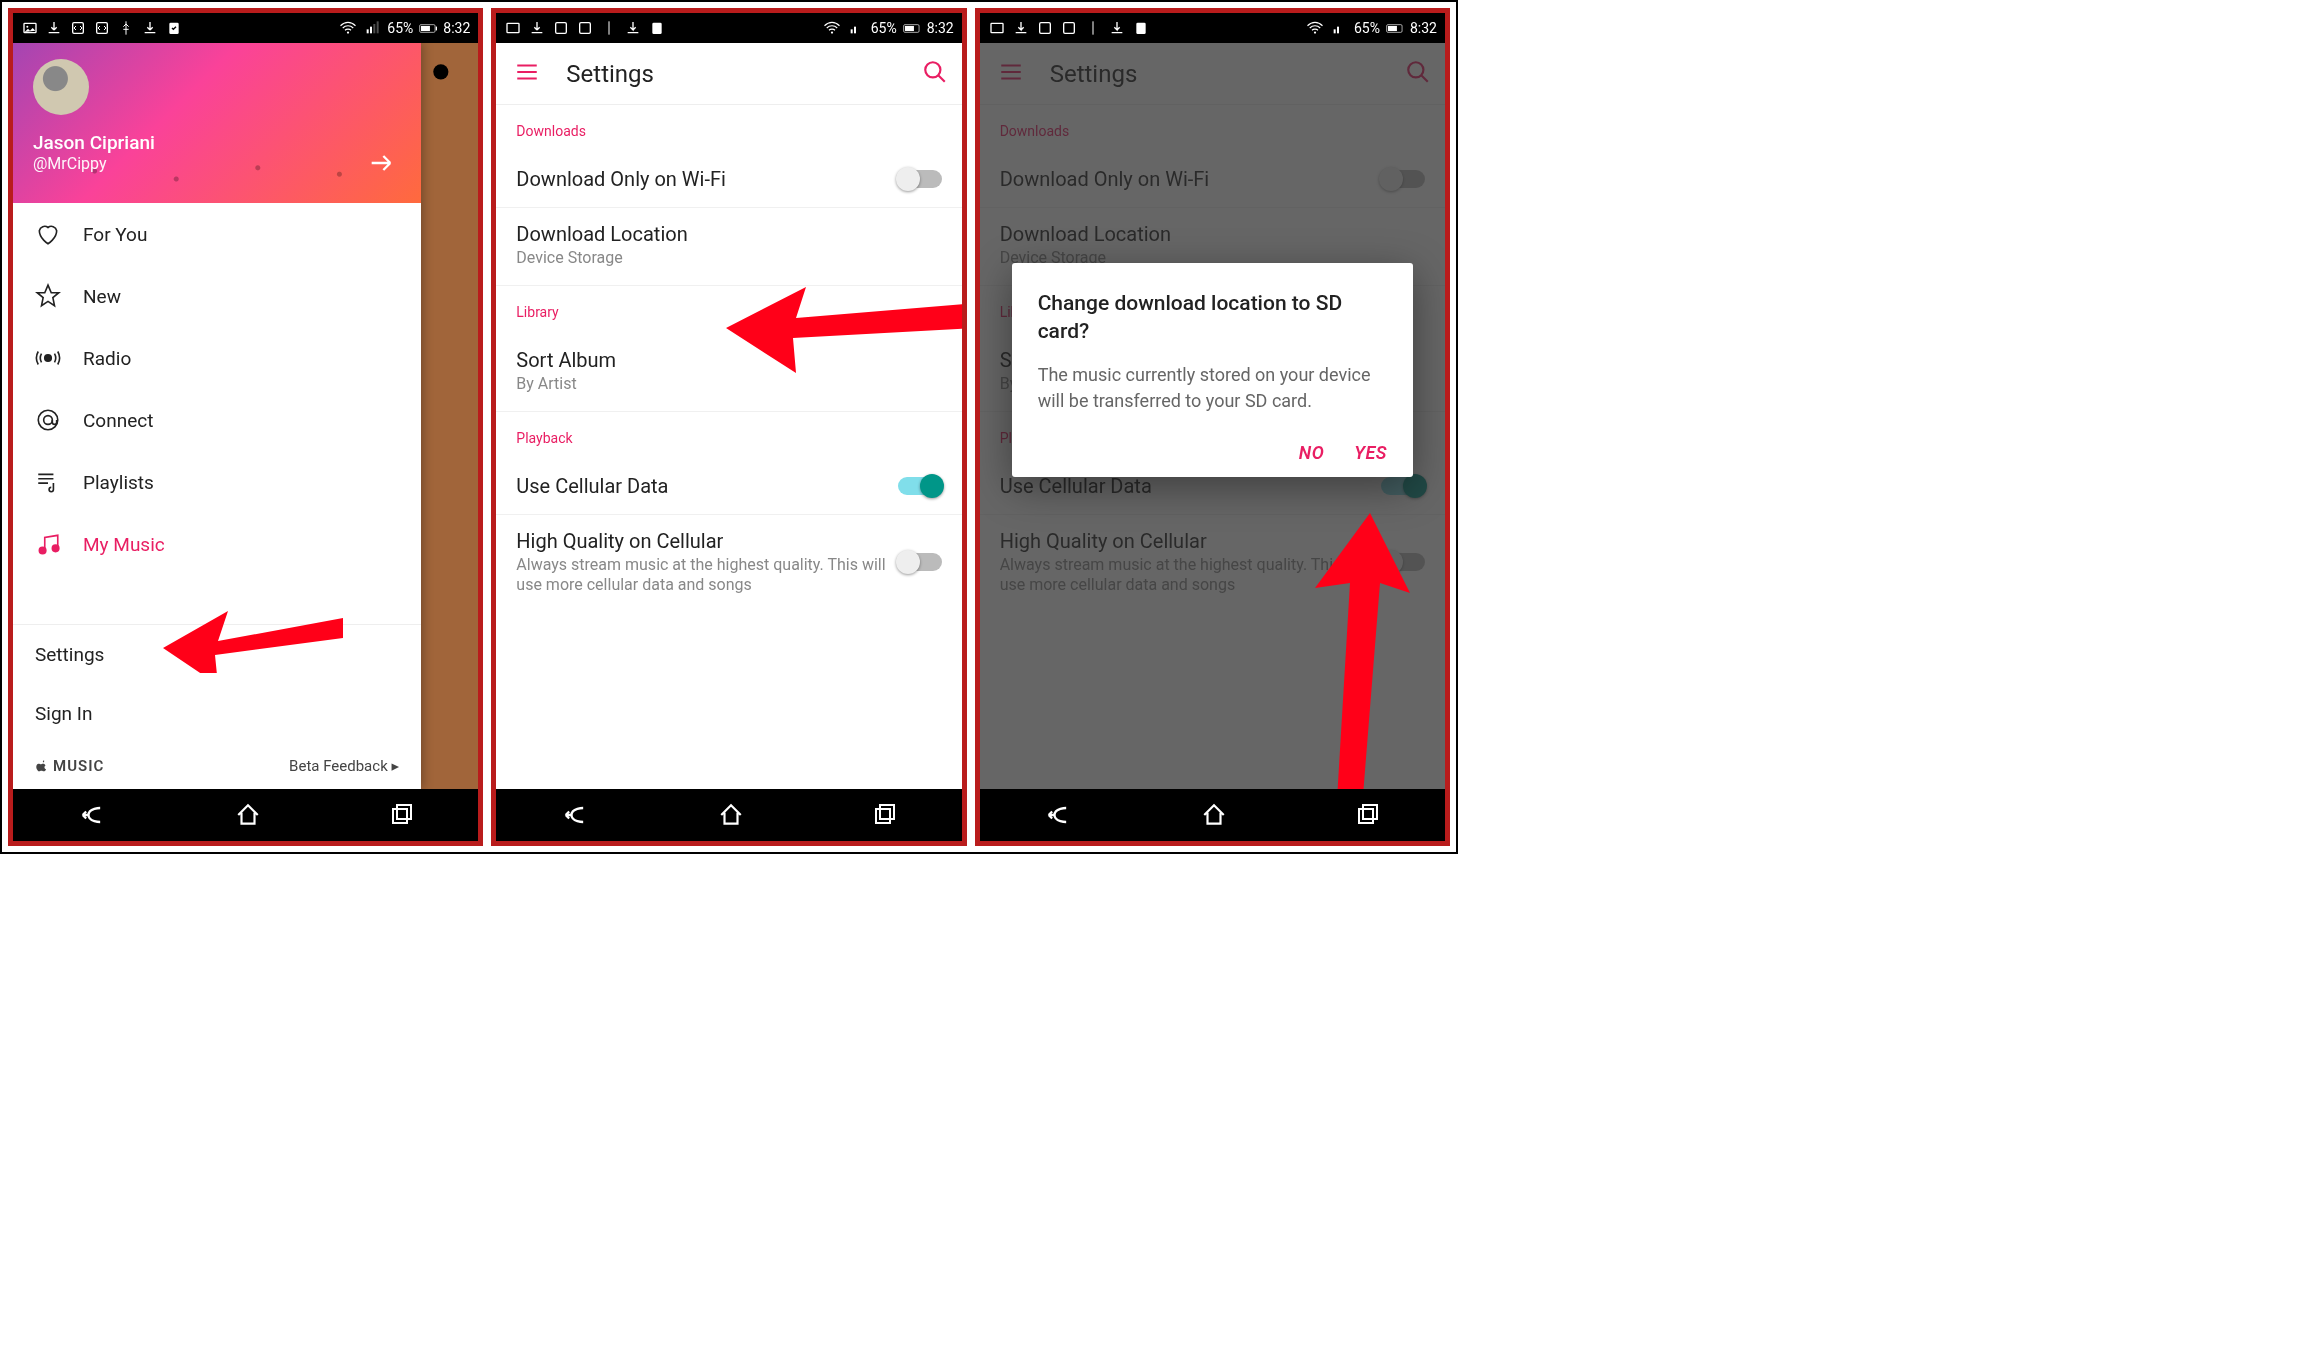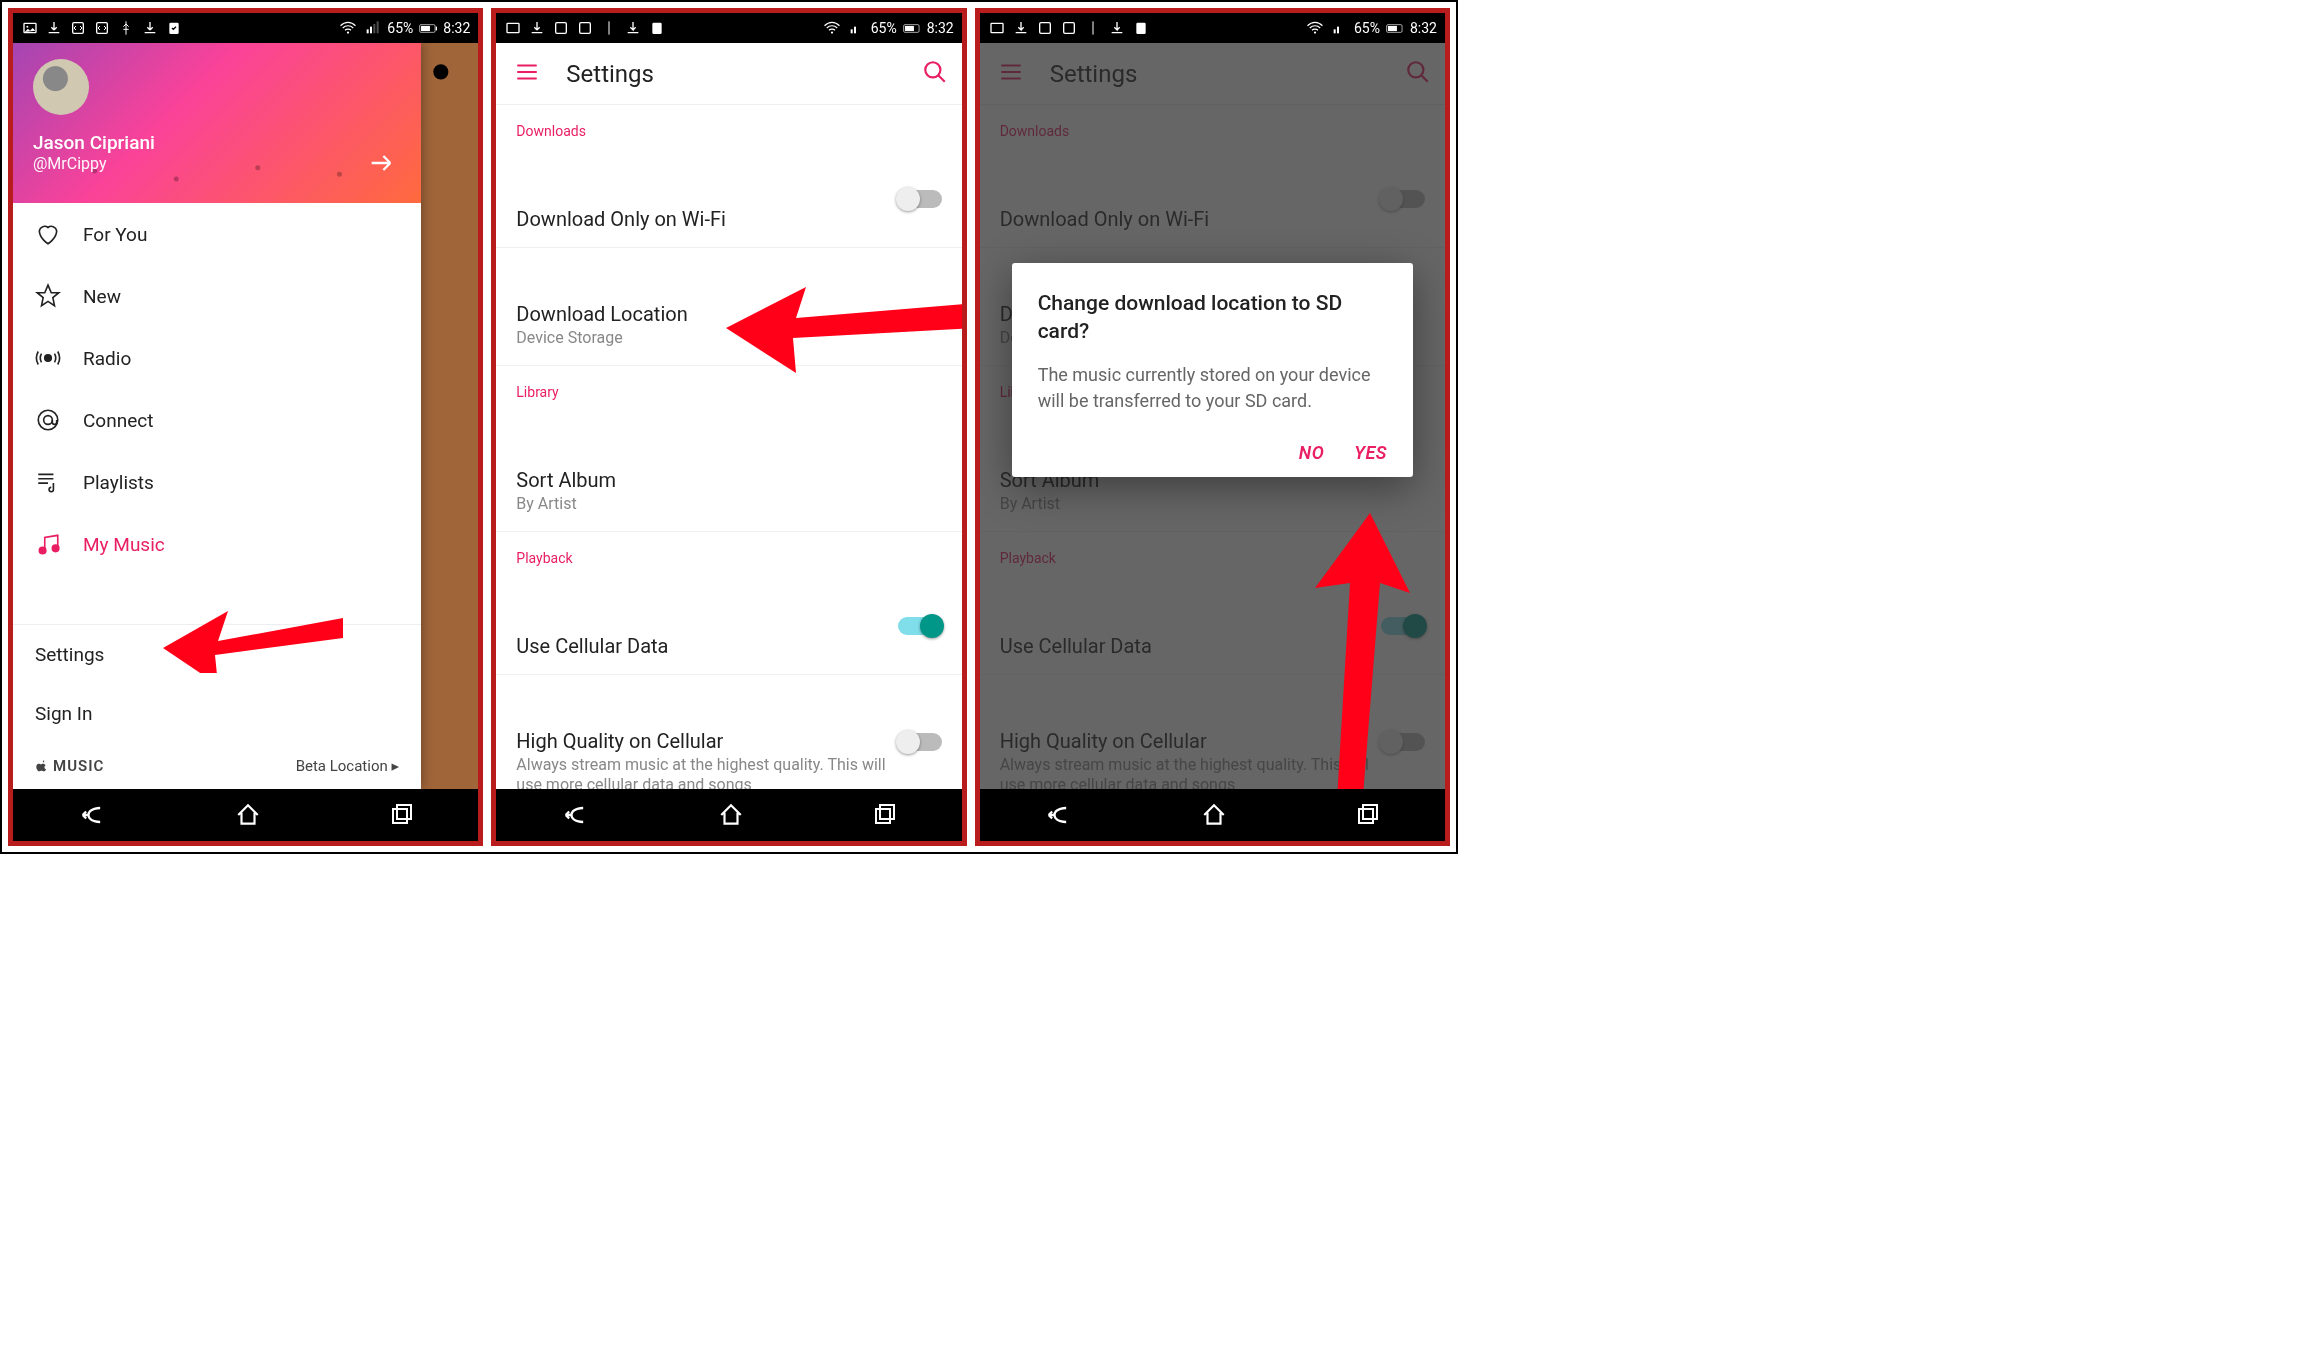--- a/index.html
+++ b/index.html
@@ -21,21 +21,21 @@
 .appbar .title { font-size: 24px; color: #222; }
 .appbar .search { margin-left: auto; }
 .appbar svg.s { stroke: #e91e63; fill: none; stroke-width: 2; }
 .ham svg { stroke: #e91e63; stroke-width: 2; }
 
 .scroll { position: absolute; top: 92px; bottom: 52px; left: 0; right: 0; overflow: hidden; background: #fff; }
 
 .section-h { color: #e91e63; font-size: 14px; font-weight: 400; padding: 18px 20px 14px; }
 .row { padding: 14px 20px 16px; border-bottom: 1px solid #f0f0f0; display: flex; align-items: center; }
 .row .texts { flex: 1; }
-.row .t1 { font-size: 20px; color: #222; margin-top: 40px; }
+.row .t1 { font-size: 20px; color: #222; }
 .row .t2 { font-size: 16px; color: #888; margin-top: 2px; line-height: 1.3; }
 .switch { width: 44px; height: 18px; border-radius: 10px; position: relative; }
 .switch .knob { width: 24px; height: 24px; border-radius: 50%; position: absolute; top: -3px; box-shadow: 0 1px 3px rgba(0,0,0,0.4); }
 .switch.off { background: #bbb; }
 .switch.off .knob { left: -2px; background: #eee; }
 .switch.on { background: #80deea; }
 .switch.on .knob { right: -2px; background: #009688; }
 
 .drawer-scrim { position: absolute; top: 30px; bottom: 52px; left: 0; right: 0; background: rgba(90,90,90,0.55); }
 .drawer { position: absolute; top: 30px; bottom: 52px; left: 0; width: 408px; background: #fff; box-shadow: 2px 0 10px rgba(0,0,0,0.3); display: flex; flex-direction: column; justify-content: space-between; }
@@ -210,21 +210,21 @@
     <div class="hr"></div>
     <div class="bottomitem">Settings</div>
     <div class="bottomitem">Sign In</div>
     <div class="drawer-footer">
       <span class="brand">
         <svg viewBox="0 0 24 24" width="14" height="14">
               <path d="M16 3c0 2-2 3-2 3s-1-2 0-3 2 0 2 0zm3 15c-1 2-2 3-4 3s-2-1-4-1-2 1-4 1-3-2-4-4c-2-4 0-9 3-9 2 0 3 1 4 1s2-1 4-1c2 0 3 1 4 3-3 2-2 6 1 7z" fill="#444"></path>
             </svg>
         <span>MUSIC</span>
       </span>
-      <span class="beta">Beta Location ▸</span>
+      <span class="beta">Beta Feedback ▸</span>
     </div>
   </div>
 
   <div class="arrow-anno" style="top:580px; left:150px;">
     <svg viewBox="0 0 180 80" width="180" height="80">
           <path d="M180 25 L55 48 L65 18 L0 55 L55 92 L52 62 L180 45 Z"></path>
         </svg>
   </div>
 
   <div class="navbar">

